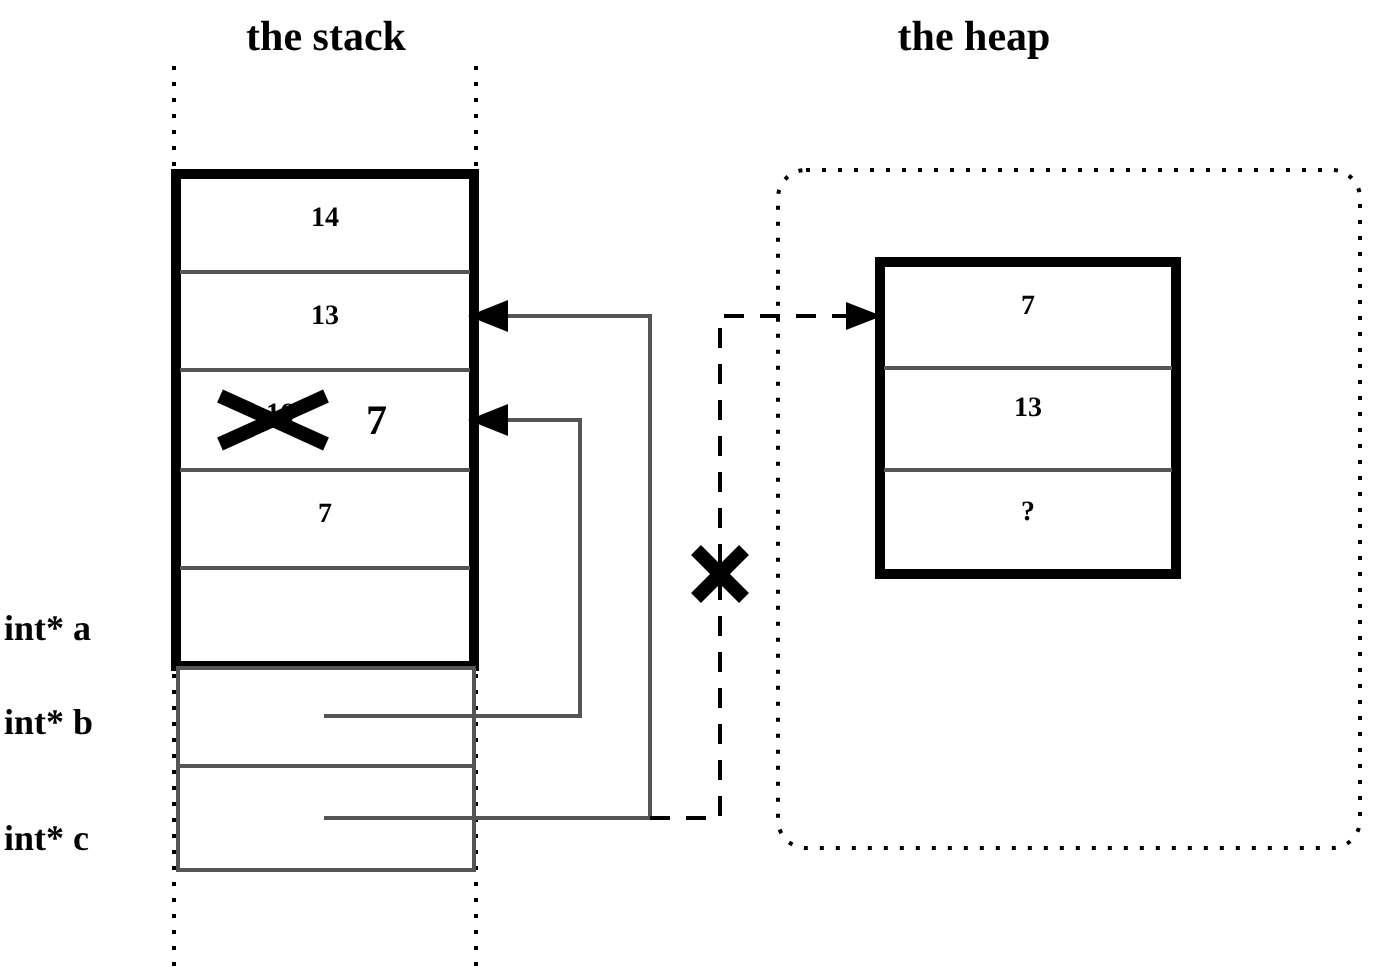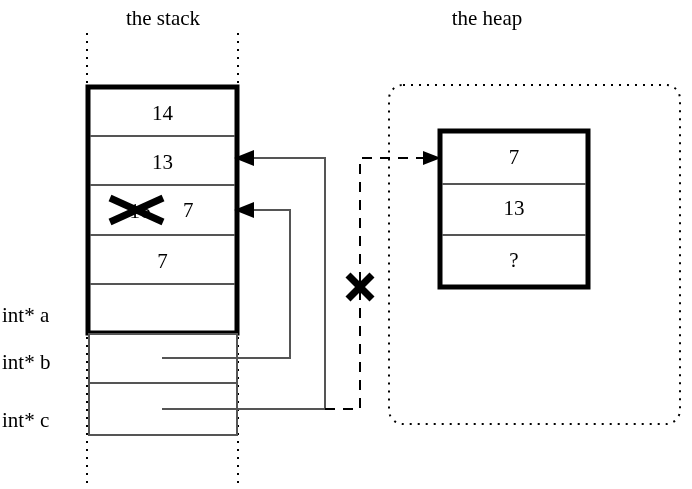--- a/index.html
+++ b/index.html
@@ -8,45 +8,46 @@
     padding: 0;
     background: #ffffff;
   }
   #canvas {
     position: relative;
     width: 692px;
     height: 489px;
     background: #ffffff;
     font-family: "Liberation Serif", "DejaVu Serif", serif;
     overflow: hidden;
+    font-weight: bold;
   }
   svg.layer {
     position: absolute;
     left: 0;
     top: 0;
     width: 692px;
     height: 489px;
   }
   .txt {
     position: absolute;
     font-family: "Liberation Serif", "DejaVu Serif", serif;
     color: #000000;
     white-space: nowrap;
     line-height: 1;
   }
   .title {
     font-size: 21px;
     text-align: center;
   }
   .cellval {
-    font-size: 21px;
+    font-size: 14px;
     text-align: center;
   }
   .varlabel {
-    font-size: 21px;
+    font-size: 18px;
   }
   .newval {
     font-size: 21px;
   }
 </style>
 </head>
 <body>
 
 <div id="canvas">
 

